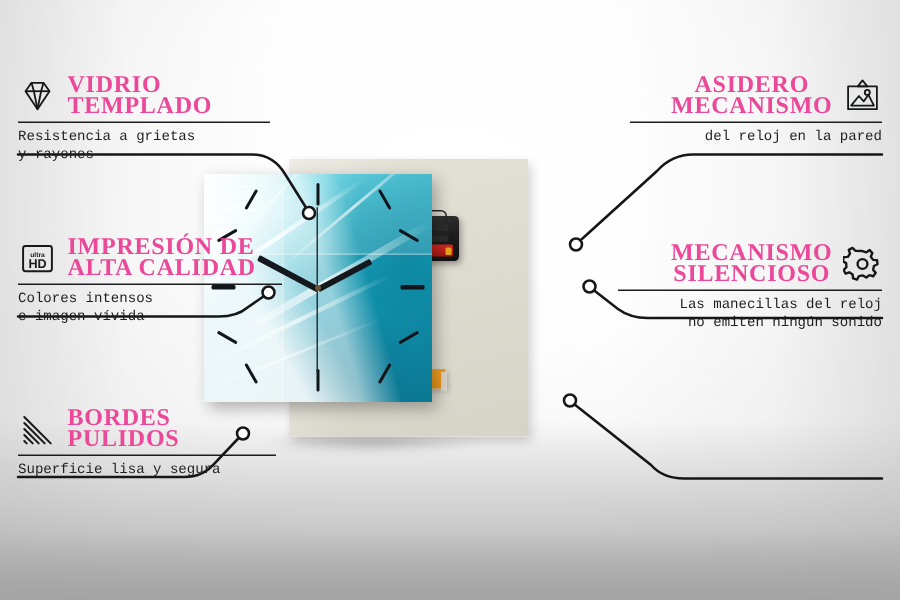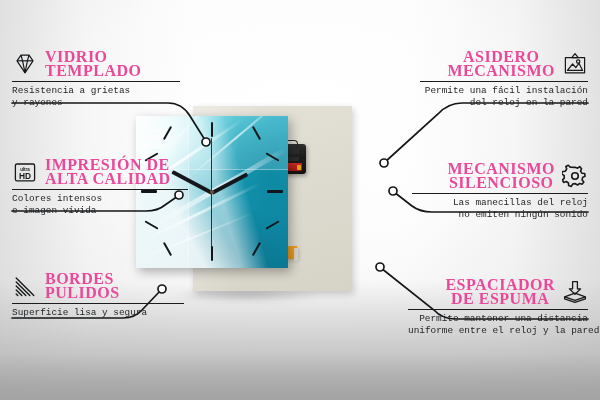--- a/index.html
+++ b/index.html
@@ -263,21 +263,20 @@
       <svg class="ico" viewBox="0 0 32 30">
         <g fill="none" stroke="#16181a" stroke-width="1.5" stroke-linejoin="round">
           <path d="M16,2 L12,7 H20 Z"></path>
           <rect x="4" y="7" width="24" height="19"></rect>
           <path d="M6.5,23 L13,15 L17,19.5 L21,14 L25.5,23 Z"></path>
           <circle cx="20" cy="12" r="2.1"></circle>
         </g>
       </svg>
     </div>
     <div class="rule"></div>
-    <div class="desc">Permite una fácil instalación</div>
     <div class="desc">del reloj en la pared</div>
   </div>
 
   <div class="feat right f-mecan">
     <div class="hd">
       <div>
         <div class="ttl">MECANISMO</div>
         <div class="ttl">SILENCIOSO</div>
       </div>
       <svg class="ico" viewBox="0 0 32 30">
@@ -285,32 +284,14 @@
           <path d="M16,4.2 l3.3,1.1 2.6,-2.0 2.3,2.6 -1.3,3.0 1.9,2.7 3.3,0.2 0.4,3.4 -3.0,1.5 -0.6,3.2 2.1,2.5 -2.0,2.8 -3.2,-0.9 -2.6,2.0 -2.9,-1.8 -3.3,0.6 -1.6,2.9 -3.3,-1.0 -0.3,-3.3 -2.8,-1.8 -3.1,1.1 -1.6,-3.0 2.3,-2.4 -0.2,-3.3 -2.9,-1.7 1.0,-3.3 3.3,-0.2 1.8,-2.8 -1.0,-3.1 3.0,-1.6 2.4,2.3 Z"></path>
           <circle cx="16" cy="15" r="4.1"></circle>
         </g>
       </svg>
     </div>
     <div class="rule"></div>
     <div class="desc">Las manecillas del reloj</div>
     <div class="desc">no emiten ningún sonido</div>
   </div>
 
-  <div class="feat right f-espac">
-    <div class="hd">
-      <div>
-        <div class="ttl">ESPACIADOR</div>
-        <div class="ttl">DE ESPUMA</div>
-      </div>
-      <svg class="ico" viewBox="0 0 32 30">
-        <g fill="none" stroke="#16181a" stroke-width="1.6" stroke-linejoin="round">
-          <path d="M13,2 H19 V11 H23 L16,18 L9,11 H13 Z"></path>
-          <path d="M16,16.5 L29,21 L16,25.5 L3,21 Z"></path>
-          <path d="M3,21 v2.6 L16,28 L29,23.6 V21"></path>
-        </g>
-      </svg>
-    </div>
-    <div class="rule"></div>
-    <div class="desc">Permite mantener una distancia</div>
-    <div class="desc">uniforme entre el reloj y la pared</div>
-  </div>
 
 </div>
 
 </body></html>

